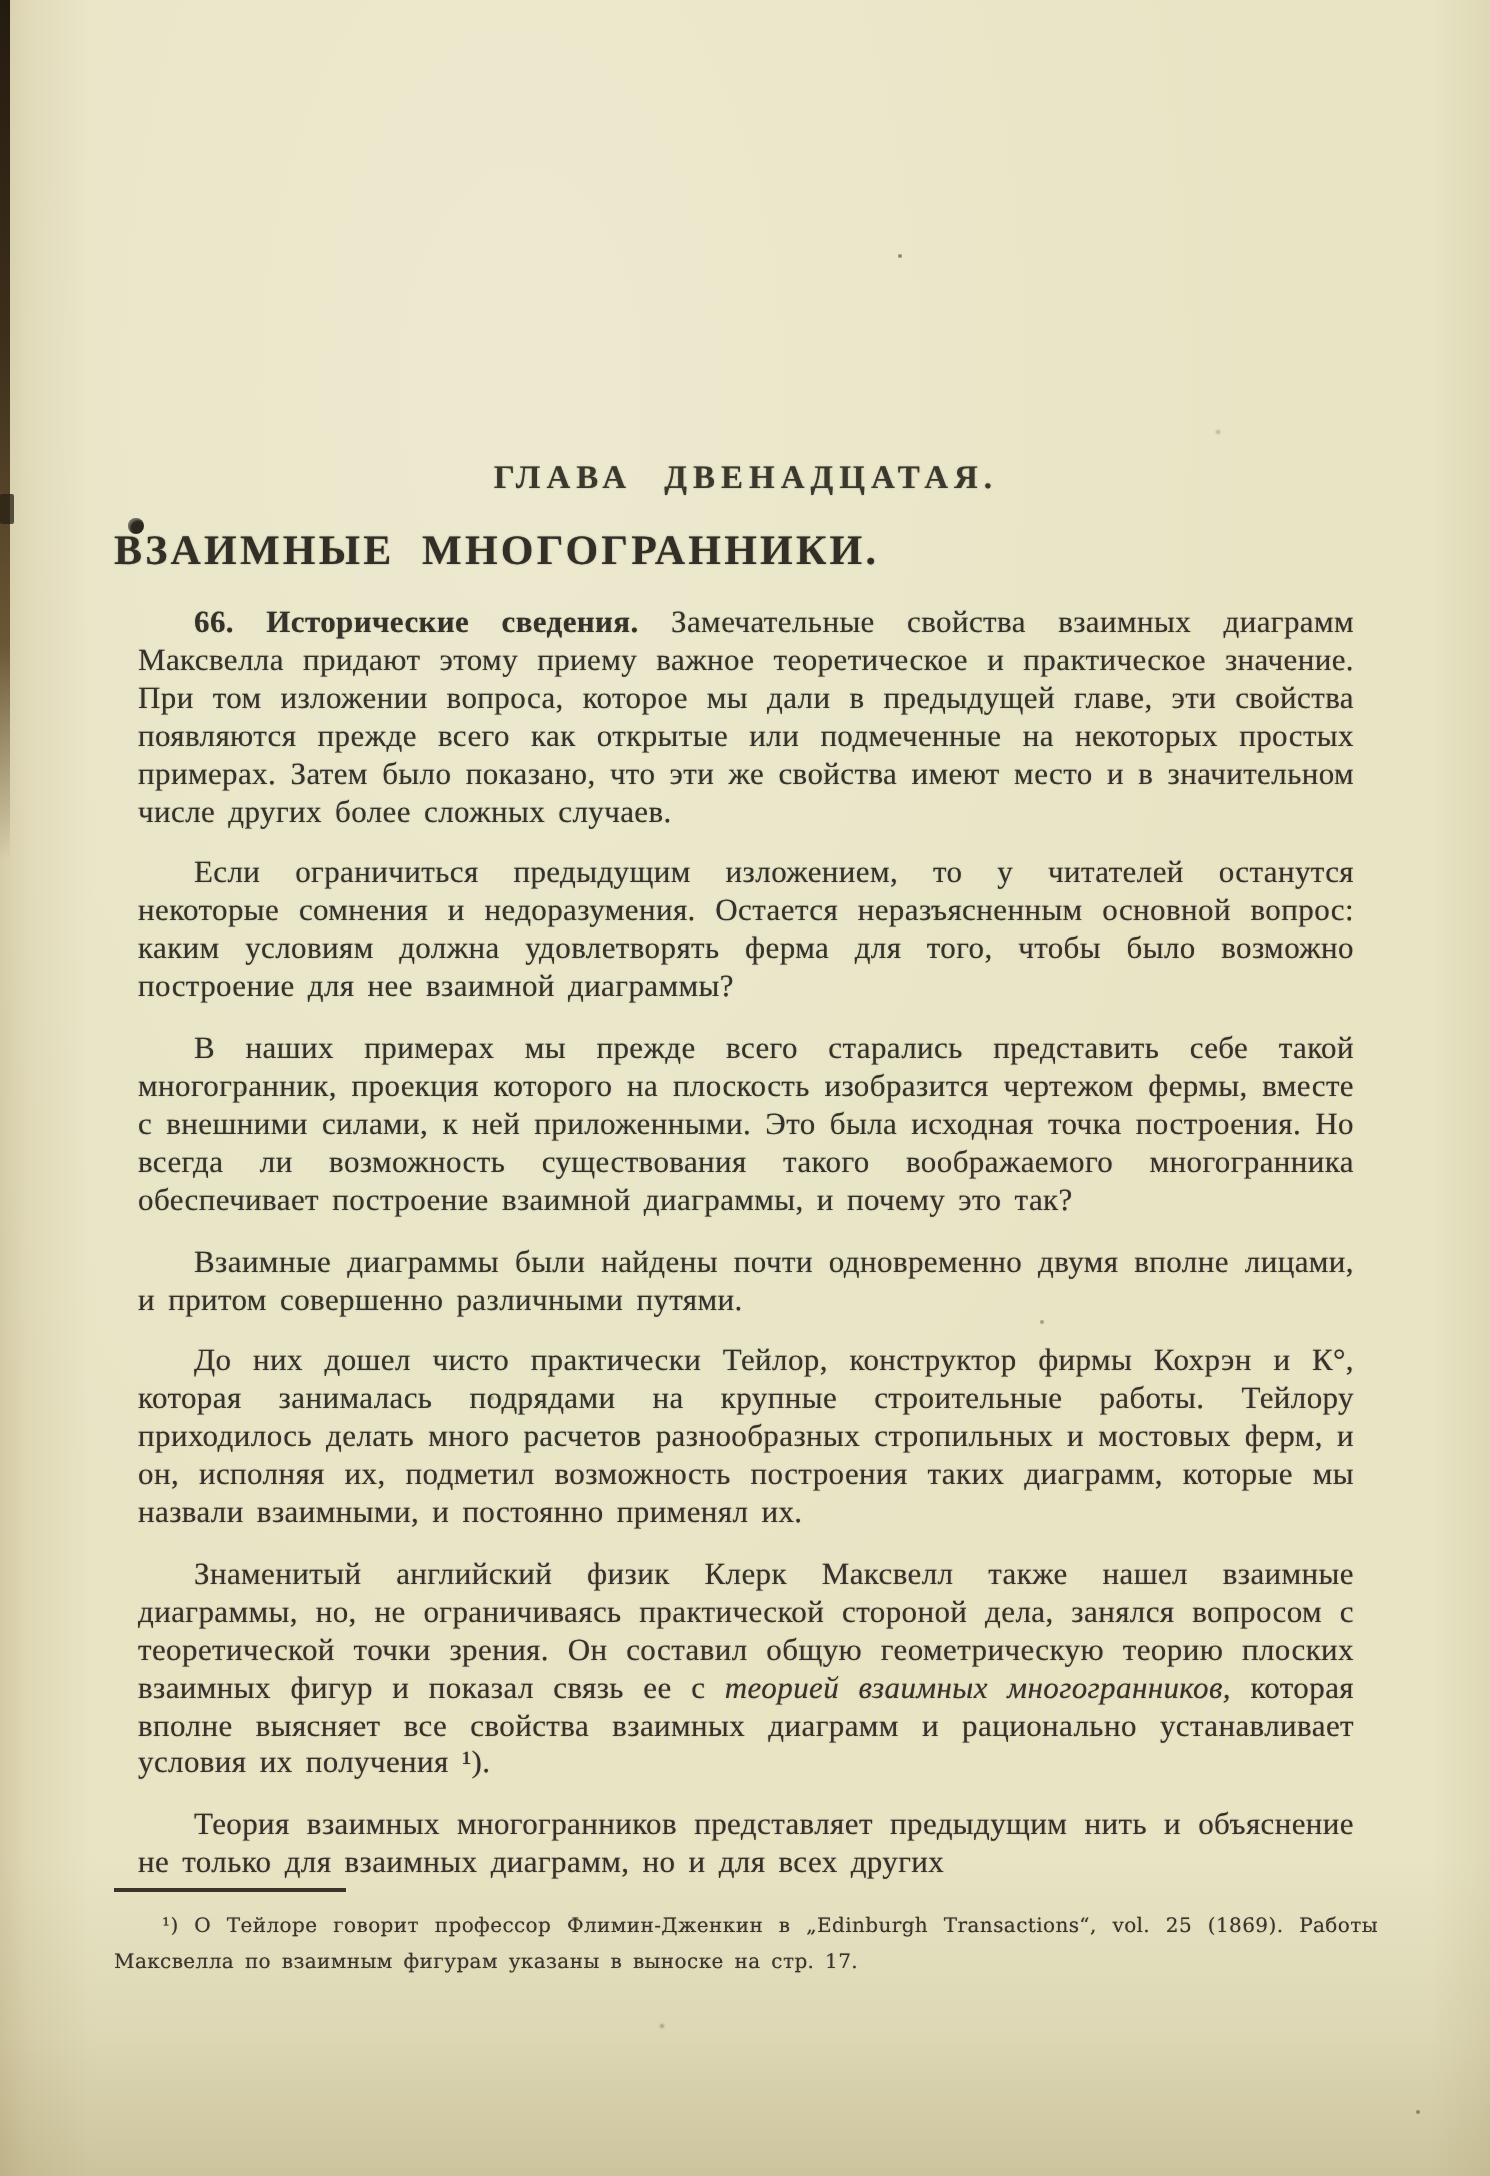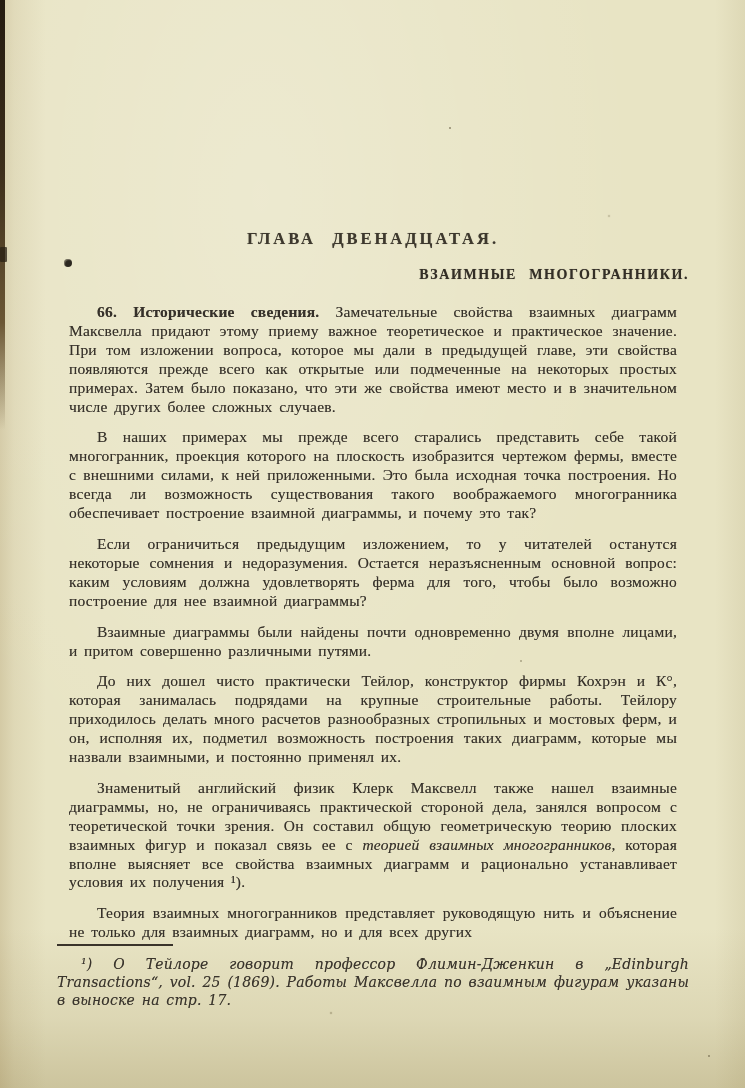--- a/index.html
+++ b/index.html
@@ -52,23 +52,23 @@
   }
   .chapter-heading{
     text-align:center;
     font-size:16.5px;line-height:20px;
     letter-spacing:3px;word-spacing:9px;
     color:#3d382d;
     margin:0 0 15px 0;
     text-shadow:0 0 0.7px rgba(61,56,45,0.55);
   }
   .section-heading{
-    text-align:right;
+    text-align:left;
     font-weight:bold;
-    font-size:14px;line-height:22px;
+    font-size:21px;line-height:22px;
     letter-spacing:1.6px;word-spacing:7px;
     color:#332e26;
     margin:0 0 17px 0;
     text-shadow:0 0 0.8px rgba(51,46,38,0.5);
   }
   .body-text p{
     margin:12px;
     text-indent:28px;
     text-align:justify;
     font-size:15.5px;
@@ -85,27 +85,26 @@
   }
   .footnote-rule{
     width:116px;height:0;
     border-top:2.5px solid #3a342a;
     margin:0 0 9px 0;
   }
   .footnote p{
     margin:0;
     text-indent:24px;
     text-align:justify;
-    font-size:14px;
+    font-size:10px;
     line-height:18.2px;
     word-spacing:2px;
     letter-spacing:0.2px;
     color:#39342c;
     text-shadow:0 0 0.5px rgba(57,52,44,0.5);
-    font-style:italic;
   }
 </style>
 </head>
 <body>
 
 <div class="page">
 
   <div class="edge-shadow"></div>
   <div class="edge-mark"></div>
   <div class="ink-dot"></div>
@@ -114,31 +113,31 @@
   <div class="content">
 
     <h2 class="chapter-heading">ГЛАВА ДВЕНАДЦАТАЯ.</h2>
 
     <h1 class="section-heading">ВЗАИМНЫЕ МНОГОГРАННИКИ.</h1>
 
     <div class="body-text">
 
       <p><span class="b">66. Исторические сведения. </span><span>Замечательные свойства взаимных диаграмм Максвелла придают этому приему важное теоретическое и практическое значение. При том изложении вопроса, которое мы дали в предыдущей главе, эти свойства появляются прежде всего как открытые или подмеченные на некоторых простых примерах. Затем было показано, что эти же свойства имеют место и в значительном числе других более сложных случаев.</span></p>
 
+      <p><span>Если ограничиться предыдущим изложением, то у читателей останутся некоторые сомнения и недоразумения. Остается неразъясненным основной вопрос: каким условиям должна удовлетворять ферма для того, чтобы было возможно построение для нее взаимной диаграммы?</span></p>
+
       <p><span>В наших примерах мы прежде всего старались представить себе такой многогранник, проекция которого на плоскость изобразится чертежом фермы, вместе с внешними силами, к ней приложенными. Это была исходная точка построения. Но всегда ли возможность существования такого воображаемого многогранника обеспечивает построение взаимной диаграммы, и почему это так?</span></p>
-
-      <p><span>Если ограничиться предыдущим изложением, то у читателей останутся некоторые сомнения и недоразумения. Остается неразъясненным основной вопрос: каким условиям должна удовлетворять ферма для того, чтобы было возможно построение для нее взаимной диаграммы?</span></p>
 
       <p><span>Взаимные диаграммы были найдены почти одновременно двумя вполне лицами, и притом совершенно различными путями.</span></p>
 
       <p><span>До них дошел чисто практически Тейлор, конструктор фирмы Кохрэн и К°, которая занималась подрядами на крупные строительные работы. Тейлору приходилось делать много расчетов разнообразных стропильных и мостовых ферм, и он, исполняя их, подметил возможность построения таких диаграмм, которые мы назвали взаимными, и постоянно применял их.</span></p>
 
       <p><span>Знаменитый английский физик Клерк Максвелл также нашел взаимные диаграммы, но, не ограничиваясь практической стороной дела, занялся вопросом с теоретической точки зрения. Он составил общую геометрическую теорию плоских взаимных фигур и показал связь ее с </span><span class="i">теорией взаимных многогранников,</span><span> которая вполне выясняет все свойства взаимных диаграмм и рационально устанавливает условия их получения ¹).</span></p>
 
-      <p><span>Теория взаимных многогранников представляет руководящую нить и объяснение не только для взаимных диаграмм, но и для всех других</span></p>
+      <p><span>Теория взаимных многогранников представляет предыдущим нить и объяснение не только для взаимных диаграмм, но и для всех других</span></p>
 
     </div>
   </div>
 
   <div class="footnote">
     <div class="footnote-rule"></div>
     <p><span>¹) О Тейлоре говорит профессор Флимин-Дженкин в „Edinburgh Transactions“, vol. 25 (1869). Работы Максвелла по взаимным фигурам указаны в выноске на стр. 17.</span></p>
   </div>
 
 </div>

